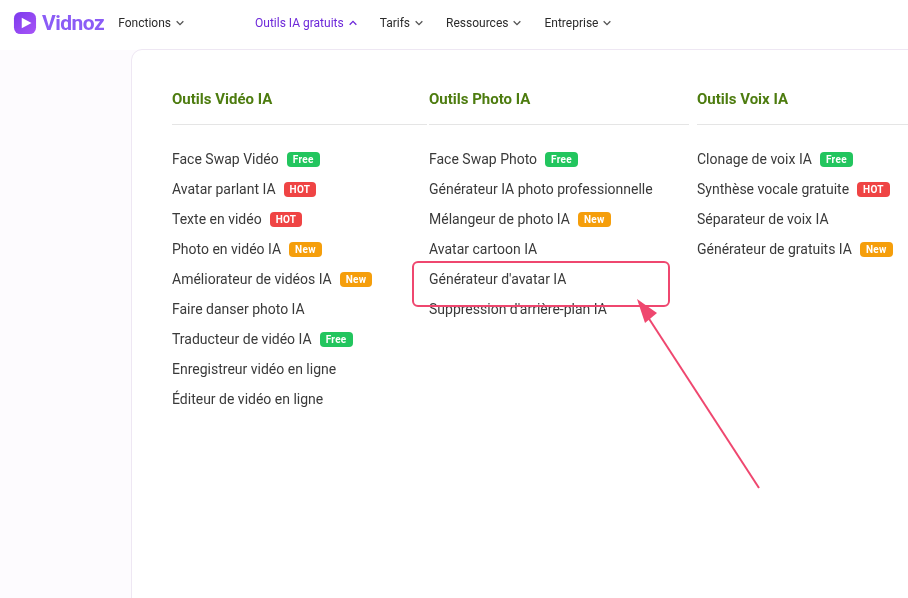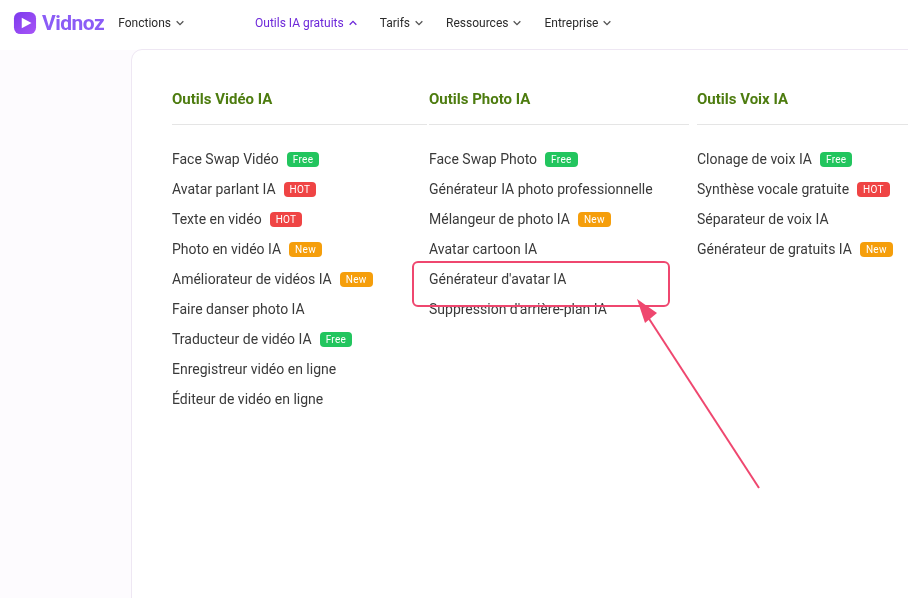--- a/index.html
+++ b/index.html
@@ -99,21 +99,21 @@
     align-items: center;
     gap: 8px;
     font-size: 14px;
     color: #3a3a3a;
     cursor: pointer;
     white-space: nowrap;
   }
   .badge {
     display: inline-block;
     font-size: 10px;
-    font-weight: 400;
+    font-weight: 700;
     color: #fff;
     padding: 2px 6px;
     border-radius: 4px;
     letter-spacing: 0.3px;
   }
   .badge.free { background: #22c55e; }
   .badge.hot  { background: #ef4444; }
   .badge.new  { background: #f59e0b; }
 
   .highlight-box {

